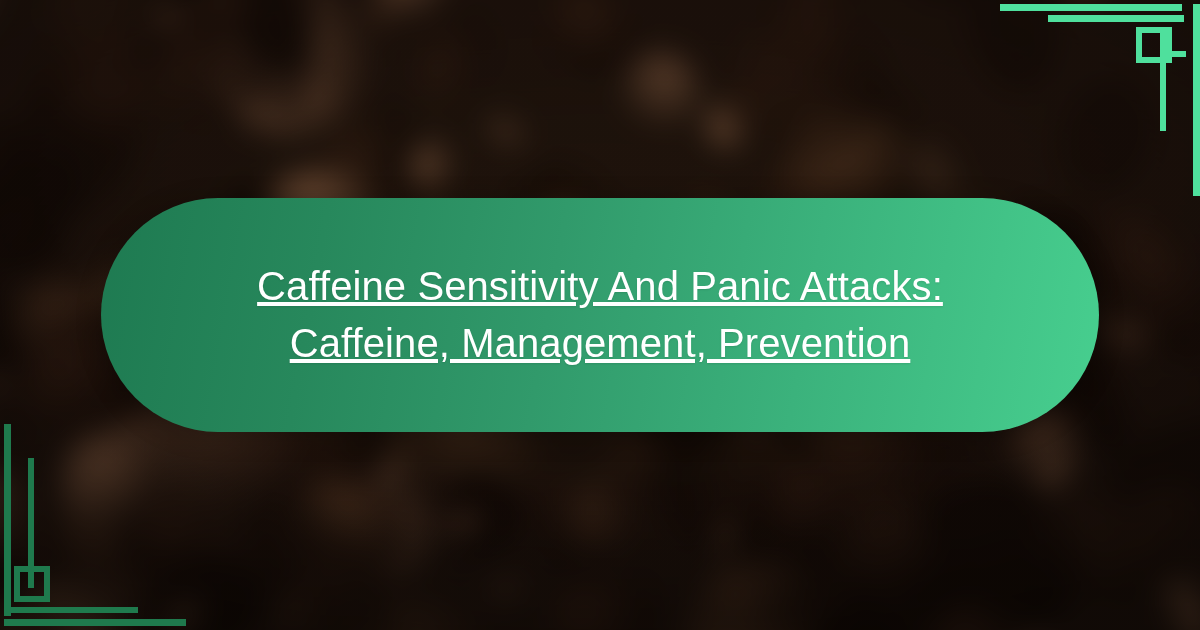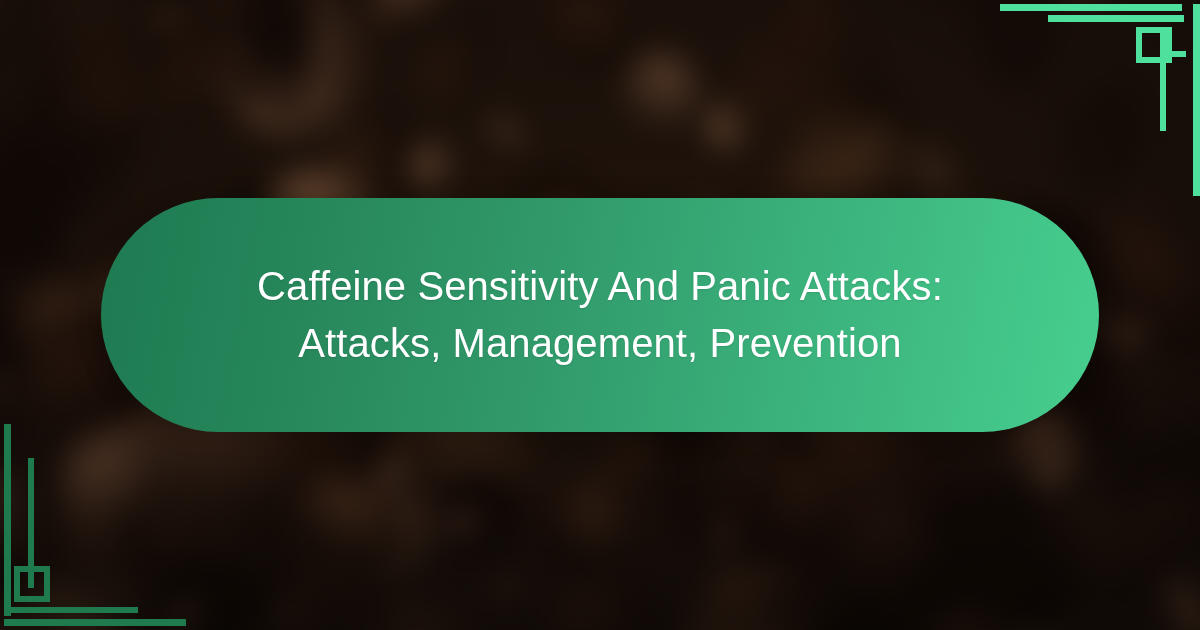--- a/index.html
+++ b/index.html
@@ -73,20 +73,21 @@
     color:#ffffff;
     font-family:"Liberation Sans", sans-serif;
     font-size:40px;
     font-weight:400;
     line-height:1.42;
     text-align:center;
     letter-spacing:0.1px;
     padding:0 70px;
     width:100%;
     text-shadow:0 1px 2px rgba(0,0,0,0.10);
+    text-decoration:underline;
   }
   #title-text .ln{ display:block; white-space:nowrap; }
 </style>
 </head>
 <body>
 
 <div id="stage">
 
   <div id="bg-photo" style="background-color: rgb(43, 27, 17);">
       <div class="blob" style="width: 134.835px; height: 114.665px; left: 110.513px; top: 583.419px; transform: rotate(16.3539deg); background: radial-gradient(at 38% 34%, rgb(74, 44, 27), rgba(18, 9, 4, 0.92) 88%); opacity: 0.52;"></div>
@@ -258,17 +259,17 @@
     <span class="v-long"></span>
     <span class="v-short"></span>
     <span class="h-long"></span>
     <span class="h-mid"></span>
     <span class="sq-box"></span>
   </div>
 
   <div id="title-card">
     <h1 id="title-text">
       <span class="ln">Caffeine Sensitivity And Panic Attacks:</span>
-      <span class="ln">Attacks, Management, Prevention</span>
+      <span class="ln">Caffeine, Management, Prevention</span>
     </h1>
   </div>
 
 </div>
 
 </body></html>

